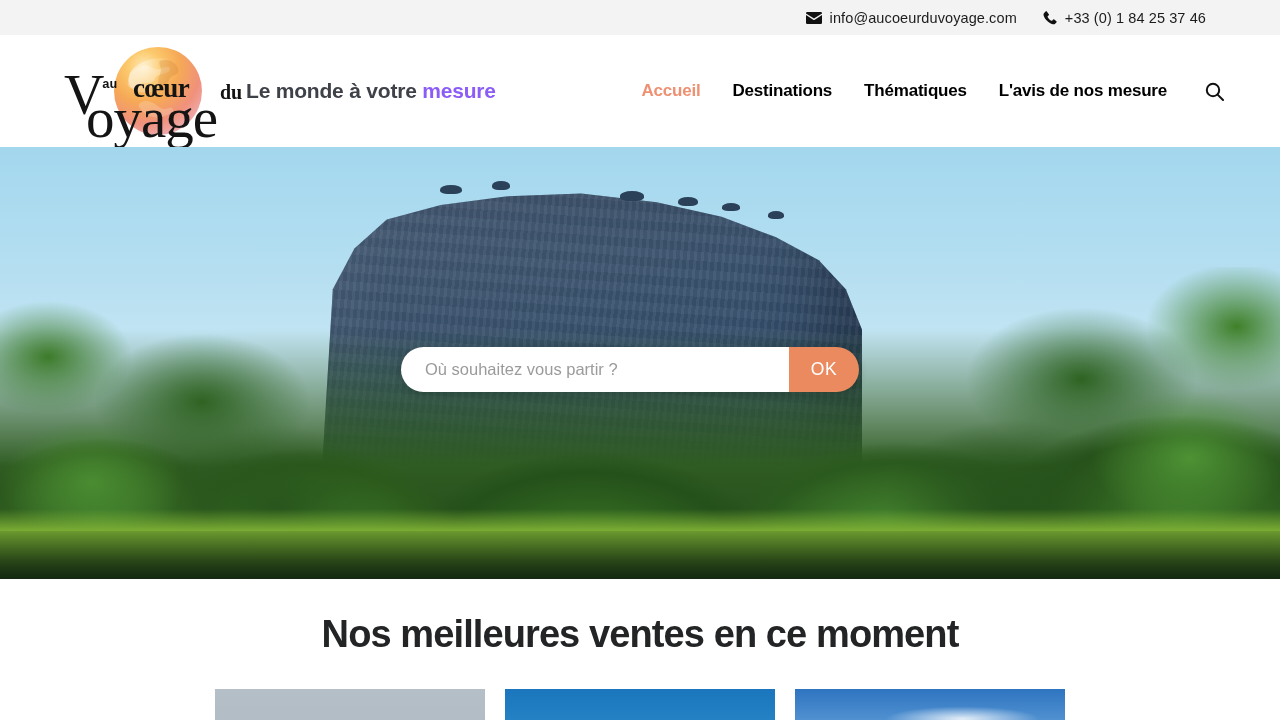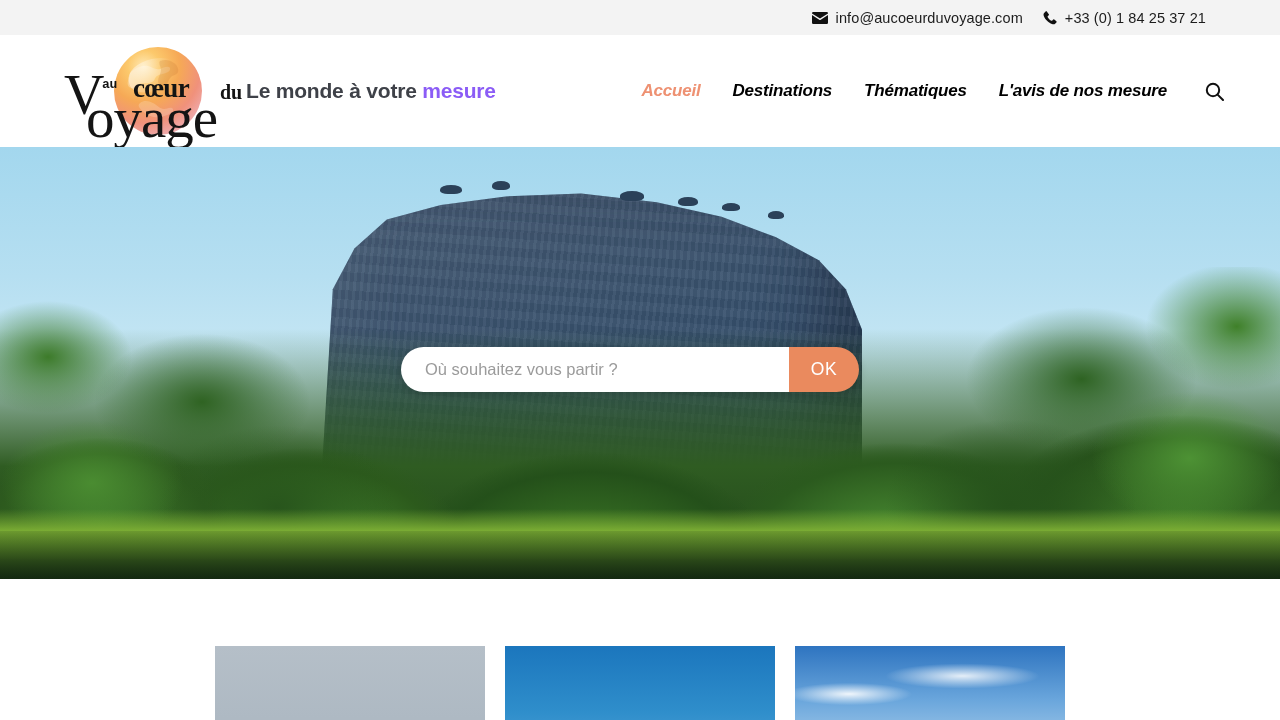--- a/index.html
+++ b/index.html
@@ -7,21 +7,21 @@
     width:1280px; height:720px;
     font-family:"Liberation Sans", sans-serif;
     background:#ffffff;
     overflow:hidden;
   }
 
   
   .topbar{
     height:35px; background:#f3f3f3;
     display:flex; align-items:center; justify-content:flex-end;
-    padding-right:74px; gap:20px;
+    padding-right:74px; gap:26px;
   }
   .topbar-item{ display:flex; align-items:center; gap:8px; color:#1c1c1c; font-size:14.5px; letter-spacing:.1px;}
   .topbar-item svg{ display:block; }
 
   
   .header{
     height:112px; background:#ffffff;
     display:flex; align-items:center;
     padding:0 56px 0 62px;
     position:relative;
@@ -47,21 +47,21 @@
     font-family:"Liberation Serif", serif; color:#141414;
   }
   .lw-v{ position:absolute; left:2px; top:22px; font-size:56px; line-height:1; font-weight:400; }
   .lw-au{ position:absolute; left:40px; top:32px; font-size:13px; font-weight:700; letter-spacing:-.3px;font-family:Liberation Mono, monospace;}
   .lw-coeur{ position:absolute; left:71px; top:28px; font-size:27px; font-weight:700; letter-spacing:-.6px;}
   .lw-du{ position:absolute; left:158px; top:36px; font-size:20px; font-weight:700;}
   .lw-voyage{ position:absolute; left:24px; top:44px; font-size:57px; line-height:1; letter-spacing:-1px;}
   .tagline{ margin-left:32px; font-size:21px; font-weight:700; color:#3e4148; letter-spacing:-.2px; white-space:nowrap;}
   .tagline .accent{ color:#8b5cf6; }
 
-  .nav{ margin-left:auto; display:flex; align-items:center; gap:32px;font-style:italic; }
+  .nav{ margin-left:auto; display:flex; align-items:center; gap:32px; }
   .nav-item{
     font-size:17px; font-weight:700; color:#000000; letter-spacing:-.2px;
     cursor:pointer; white-space:nowrap;
   }
   .nav-item.active{ color:#ee9172; }
   .nav-search{ margin-left:6px; cursor:pointer; display:flex; align-items:center;}
 
   
   .hero{
     position:relative; height:432px; width:1280px; overflow:hidden;
@@ -167,21 +167,21 @@
         </svg>
     </span>
     <span>info@aucoeurduvoyage.com</span>
   </a>
   <a class="topbar-item" style="text-decoration:none;">
     <span>
       <svg width="14" height="14" viewBox="0 0 14 14">
           <path fill="#111" d="M2.6.4 1.1 1.9C.3 2.7.4 4 1 5.4c.7 1.6 1.9 3.3 3.3 4.6 1.4 1.3 3.1 2.4 4.6 2.9 1.3.5 2.5.5 3.2-.2l1.3-1.3c.3-.3.3-.8 0-1.1l-2.1-1.8a.8.8 0 0 0-1.1.1l-.9 1c-.2.2-.5.3-.8.2-.7-.3-1.6-.9-2.3-1.6-.7-.7-1.3-1.5-1.6-2.2a.7.7 0 0 1 .2-.8l.9-.9a.8.8 0 0 0 .1-1.1L3.8.5A.8.8 0 0 0 2.6.4z"></path>
         </svg>
     </span>
-    <span>+33 (0) 1 84 25 37 21</span>
+    <span>+33 (0) 1 84 25 37 46</span>
   </a>
 </div>
 
 <div class="header">
 
   <a class="brand" style="text-decoration:none;">
     <span class="logo">
       <span class="globe">
         <svg class="globe-land" viewBox="0 0 88 88">
           <path fill="#ffffff" opacity=".5" d="M16 26c6-6 12-8 18-7 4 1 7 4 12 3 3-1 6-3 9-2 2 1 1 4-1 5-4 2-8 2-11 4-3 2-2 5-5 6-4 2-9 0-13 2-3 2-5 5-8 4-3-1-4-4-3-7 1-3 2-6 2-8z"></path>
@@ -236,20 +236,21 @@
   <div class="grass"></div>
   <div class="shadow-band"></div>
 
   <div class="searchbar">
     <input class="search-input" type="text" placeholder="Où souhaitez vous partir ?" style="">
     <button class="search-ok">OK</button>
   </div>
 </div>
 
 <div class="sellers">
+  <h2 class="sellers-title">Nos meilleures ventes en ce moment</h2>
   <div class="cards">
     <div class="card">
       <div class="card-img img-a"></div>
     </div>
     <div class="card">
       <div class="card-img img-b"></div>
     </div>
     <div class="card">
       <div class="card-img img-c"></div>
     </div>

